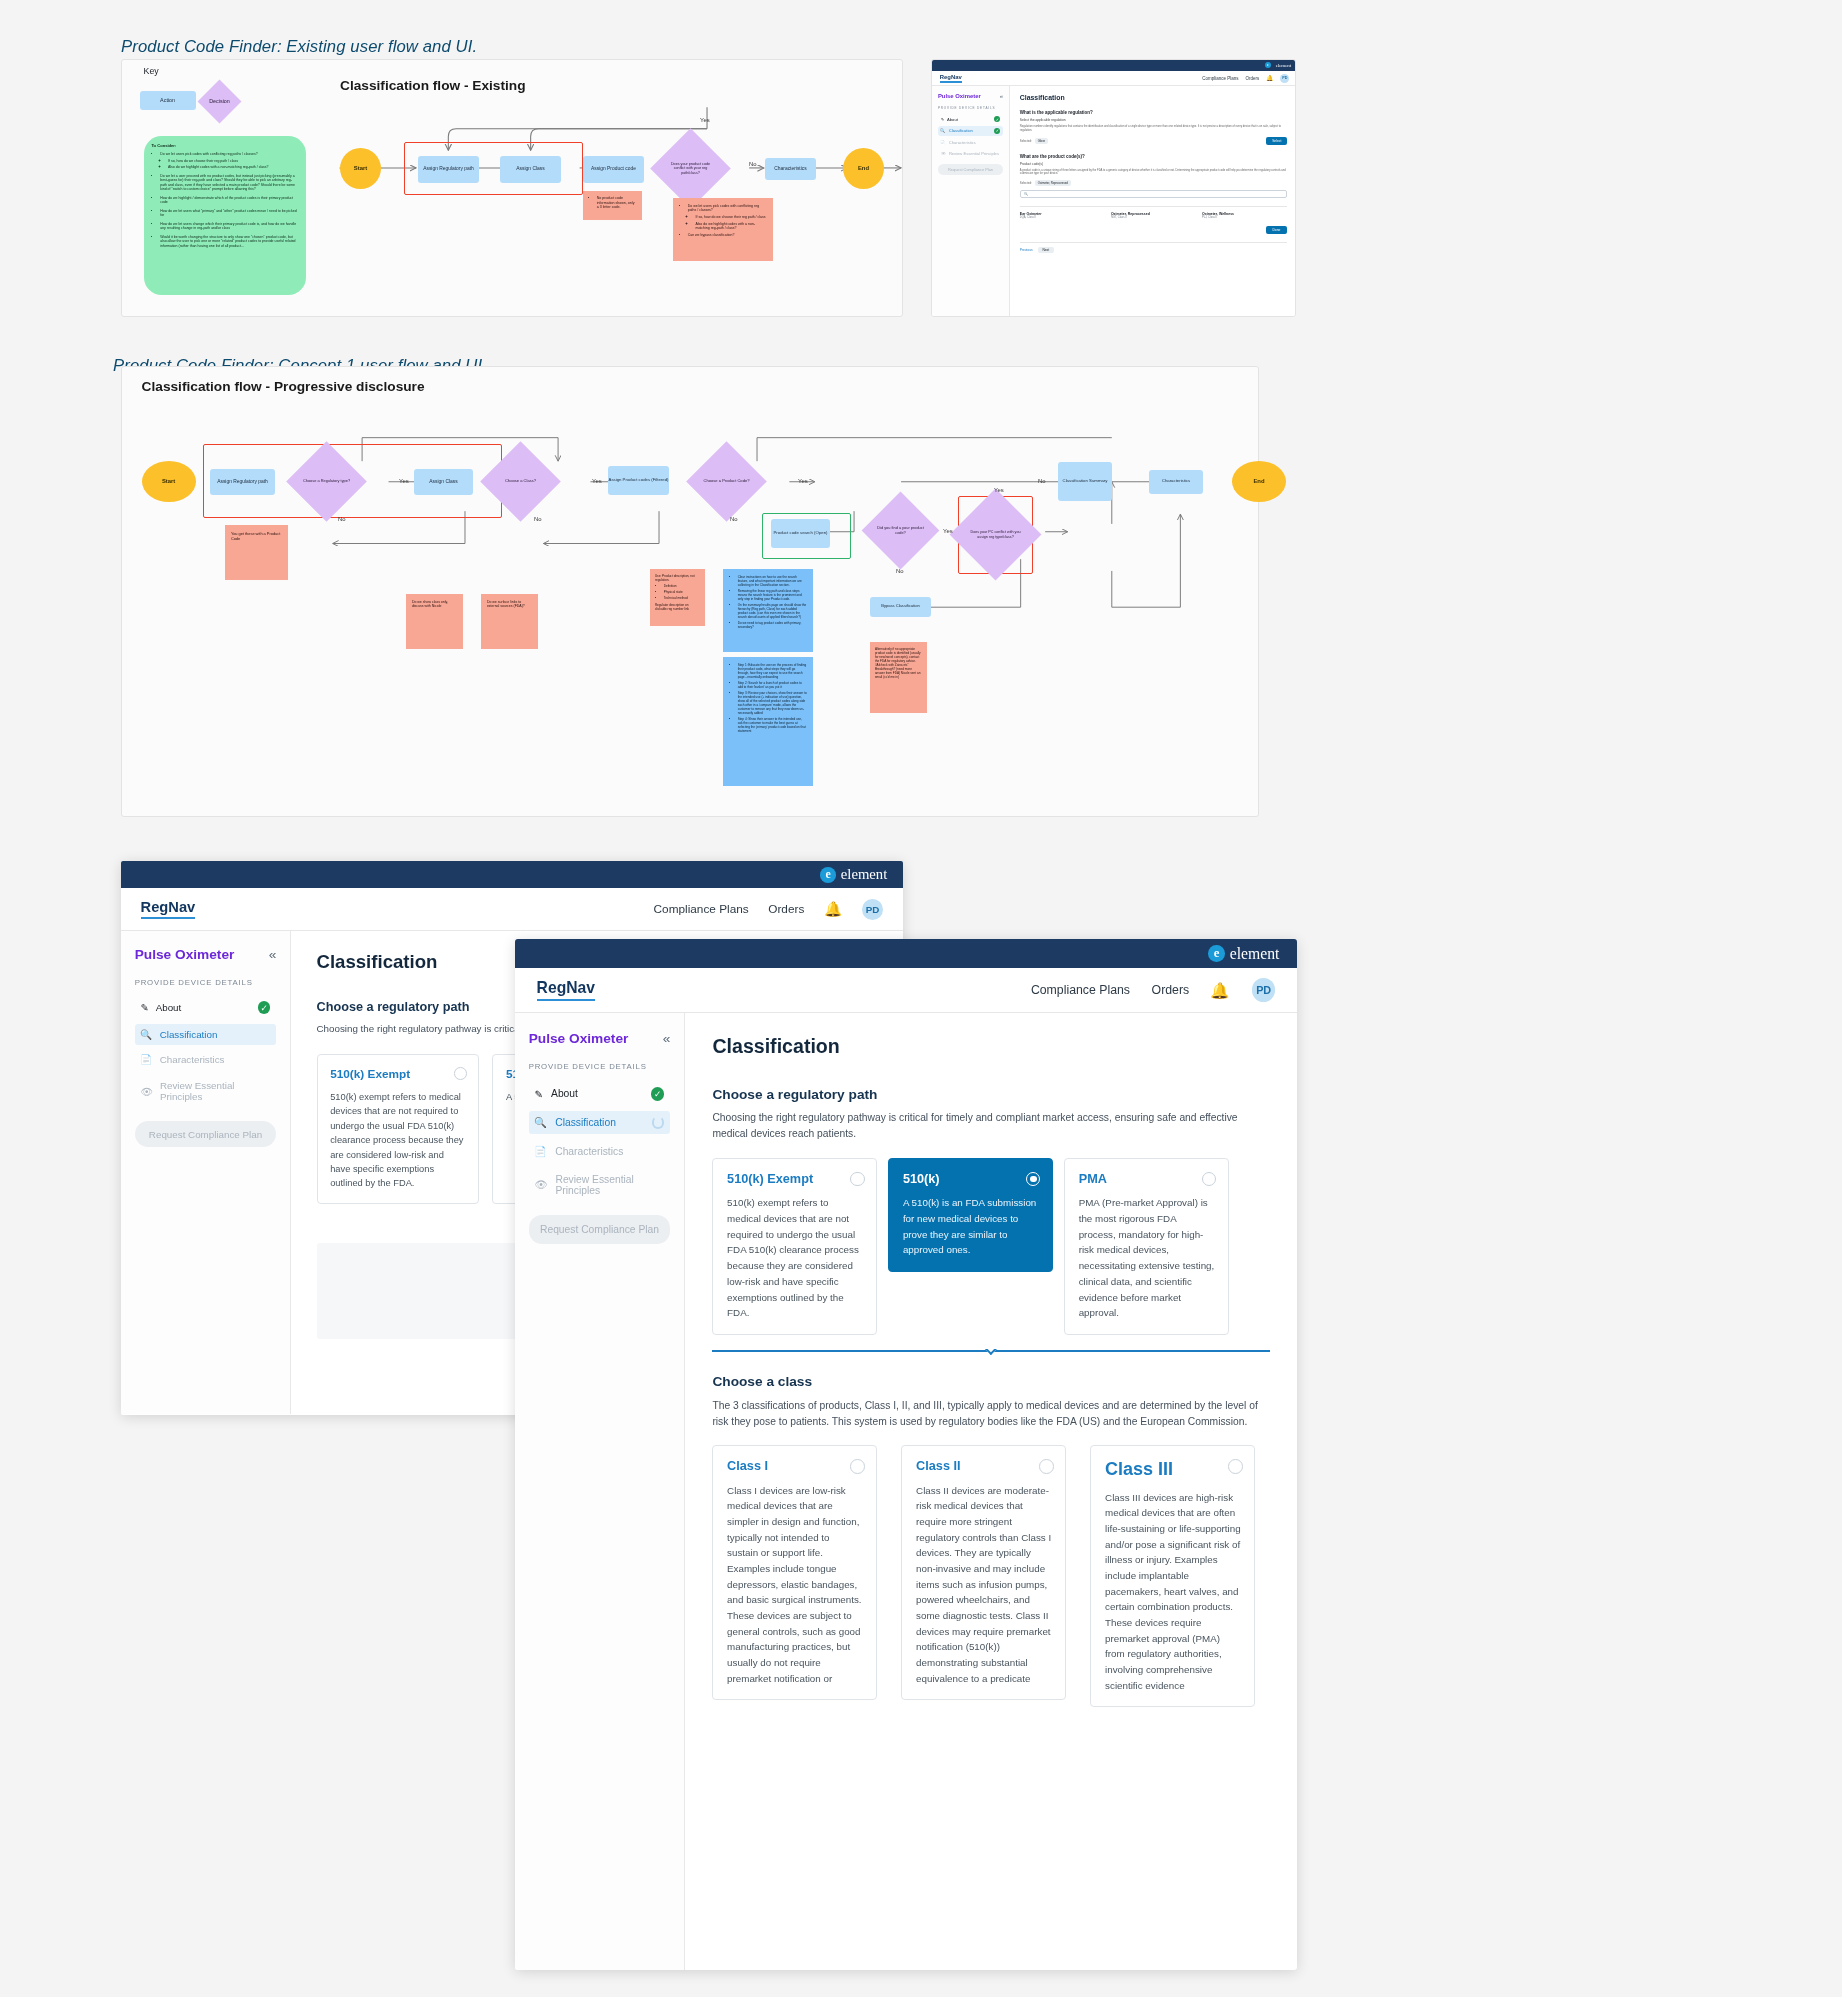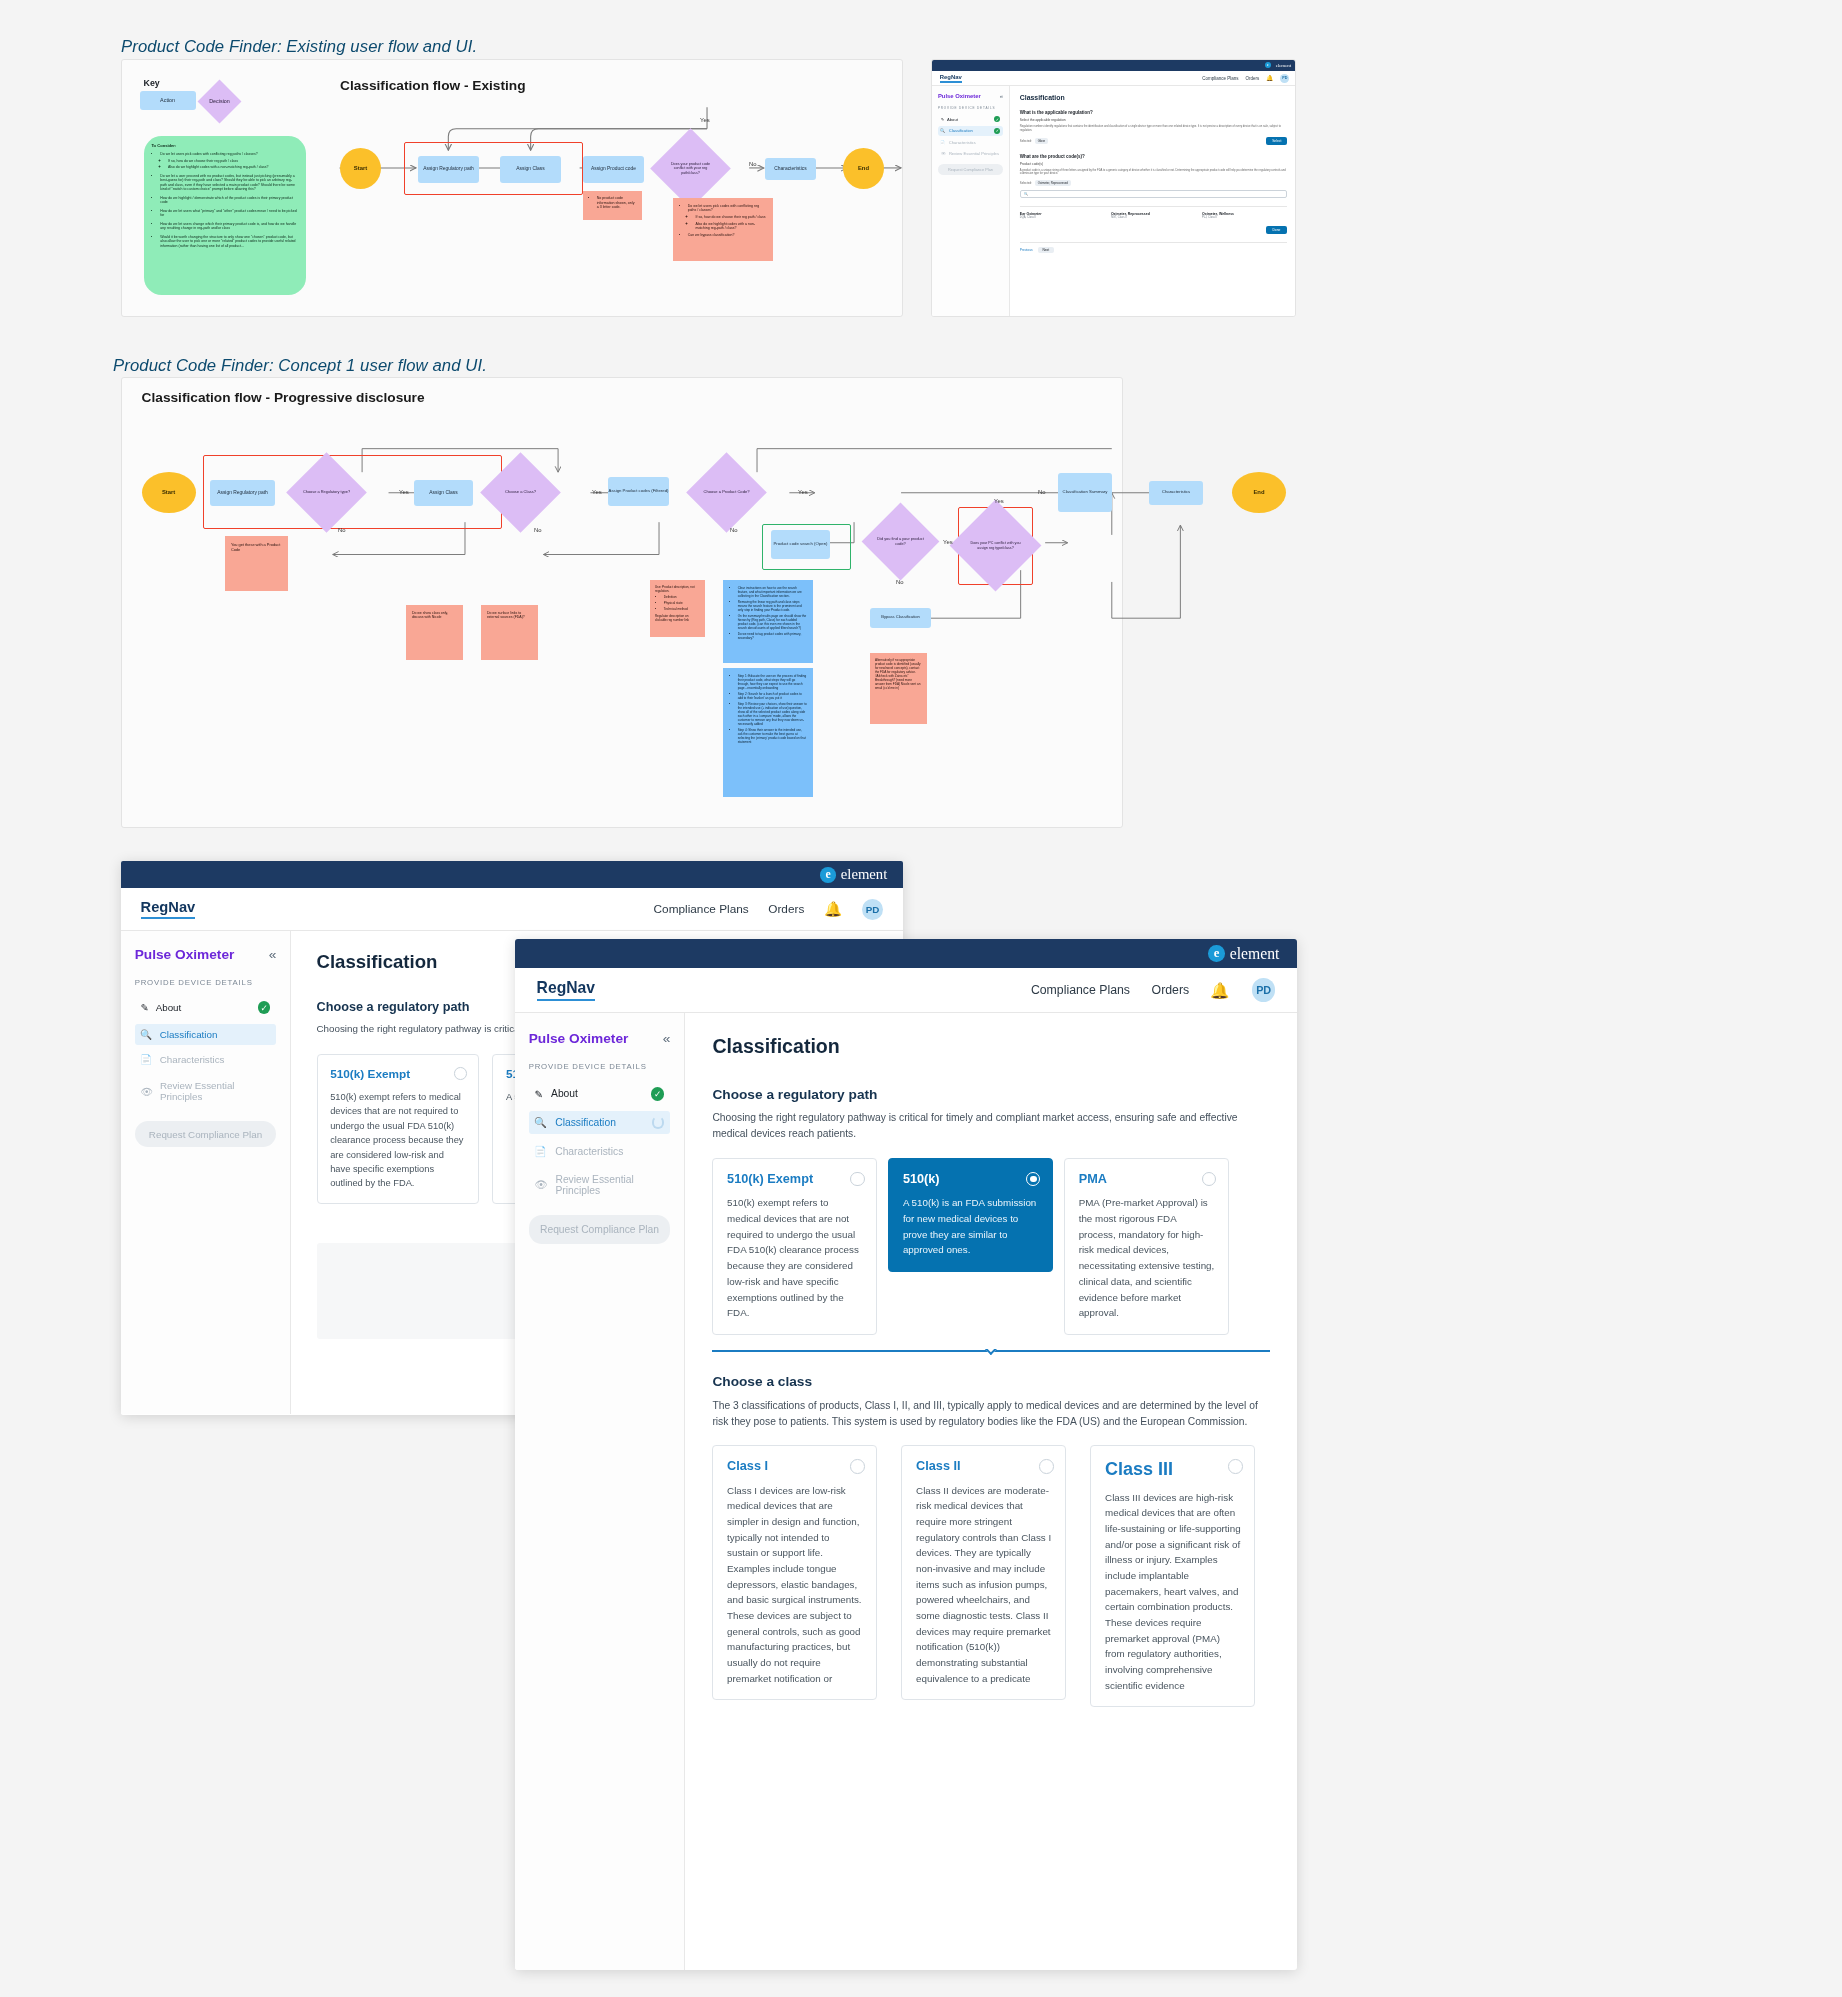--- a/index.html
+++ b/index.html
@@ -105,21 +105,21 @@
 </style>
 </head>
 <body>
 
 <div class="caption" style="position:absolute;left:121px;top:37px;">Product Code Finder: Existing user flow and UI.</div>
 
 <div class="panel" style="left:121px;top:59px;width:782px;width:782px;height:258px;position:absolute;">
 
   <div class="flow-title" style="position:absolute;left:218px;top:17.6px;">Classification flow - Existing</div>
 
-  <div style="position:absolute;left:21.6px;top:18px;font-size:8.8px;font-weight:700;">Key</div>
+  <div style="position:absolute;left:21.6px;top:6px;font-size:8.8px;font-weight:400;">Key</div>
 
   <div class="node n-action" style="left:17.6px;top:31px;width:56px;height:18.6px;font-size:5.4px;">
     <span>Action</span>
   </div>
   <div class="node n-decision" style="left:82px;top:25.5px;width:31px;height:31px;font-size:5.4px;">
     <span class="dia"></span>
     <span class="dtxt">Decision</span>
   </div>
 
   <div class="note note-green" style="left:21.6px;top:76px;width:162px;height:159px;padding:6.9px 7.8px;font-size:3.5px;">
@@ -290,21 +290,21 @@
           <span style="font-size:3.3px;color:#1b7cc2;">Previous</span>
           <span style="font-size:3.3px;background:#e9eef3;padding:1px 4.9px;border-radius:2px;">Next</span>
         </div>
       </div>
     </div>
   </div>
 </div>
 
 <div class="caption" style="position:absolute;left:113px;top:356px;">Product Code Finder: Concept 1 user flow and UI.</div>
 
-<div class="panel" style="position:absolute;left:121px;top:377px;width:1002px;height:451px;">
+<div class="panel" style="position:absolute;left:121px;top:366px;width:1138px;height:451px;">
 
   <div class="flow-title" style="position:absolute;left:19.6px;top:11.8px;">Classification flow - Progressive disclosure</div>
 
   <svg width="1175" height="451" style="position:absolute;left:0;top:0;" viewBox="0 0 1199 460">
     <defs>
       <marker id="ah2" markerWidth="7" markerHeight="7" refX="6" refY="3" orient="auto">
         <path d="M0,0 L6,3 L0,6" fill="none" stroke="#7a7a7a" stroke-width="1"></path>
       </marker>
     </defs>
     <g stroke="#7a7a7a" stroke-width="1" fill="none" marker-end="url(#ah2)">

